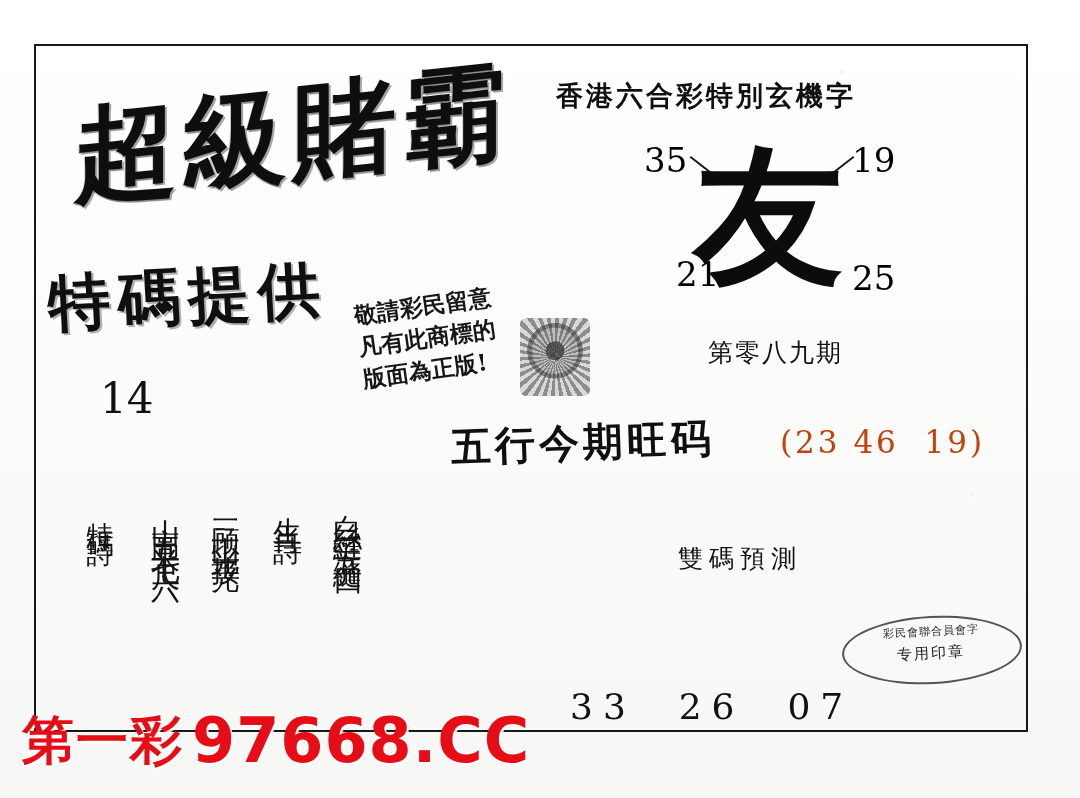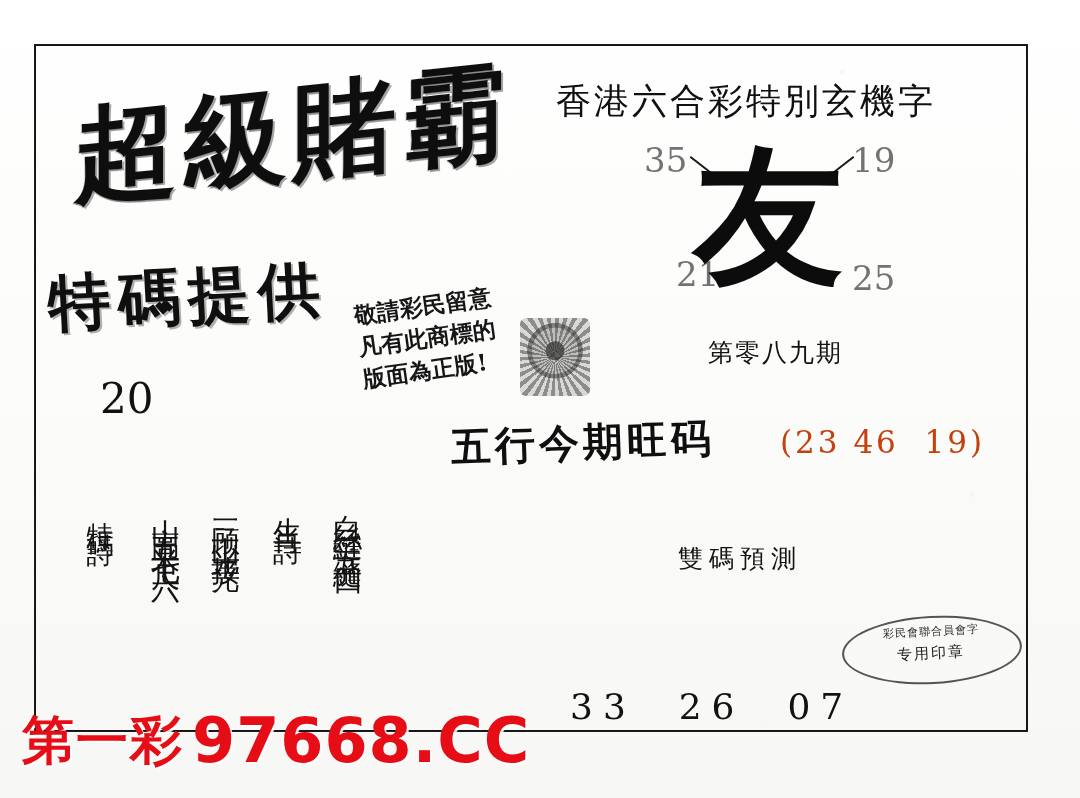--- a/index.html
+++ b/index.html
@@ -97,37 +97,37 @@
       repeating-conic-gradient(from 0deg, rgba(0,0,0,0.45) 0 6deg, rgba(0,0,0,0.05) 6deg 12deg);
     border-radius: 6px;
     opacity: 0.85;
     filter: blur(0.3px);
   }
 
   
   #masthead {
     left: 556px; top: 78px;
     font-family: "DejaVu Serif", serif;
-    font-size: 35px;
-    font-weight: normal;
+    font-size: 27px;
+    font-weight: bold;
     letter-spacing: 3px;
     color: #101010;
   }
   #big-char {
     left: 694px; top: 140px;
     font-family: "DejaVu Serif", serif;
     font-size: 150px;
     font-weight: bold;
     color: #0c0c0c;
     line-height: 1;
   }
   .corner-num {
     font-family: "DejaVu Serif", serif;
     font-size: 34px;
-    color: #737373;
+    color: #000000;
   }
   #cn-tl { left: 644px; top: 140px; }
   #cn-tr { left: 852px; top: 140px; }
   #cn-bl { left: 676px; top: 254px; }
   #cn-br { left: 852px; top: 258px; }
   .slash {
     position: absolute;
     width: 40px; height: 2px;
     background: #1a1a1a;
   }
@@ -253,21 +253,21 @@
 <body>
 
 <div id="page">
 
   <div id="paper-bg"></div>
 
   <div id="border-frame"></div>
 
   <div class="txt" id="brand-title">超級賭霸</div>
   <div class="txt" id="brand-sub">特碼提供</div>
-  <div class="txt" id="left-number">20</div>
+  <div class="txt" id="left-number">14</div>
 
   <div id="tm-stamp"></div>
   <div id="tm-notice">
     <div>敬請彩民留意</div>
     <div>凡有此商標的</div>
     <div>版面為正版!</div>
   </div>
 
   <div class="txt" id="masthead">香港六合彩特別玄機字</div>
   <div class="txt corner-num" id="cn-tl">35</div>

